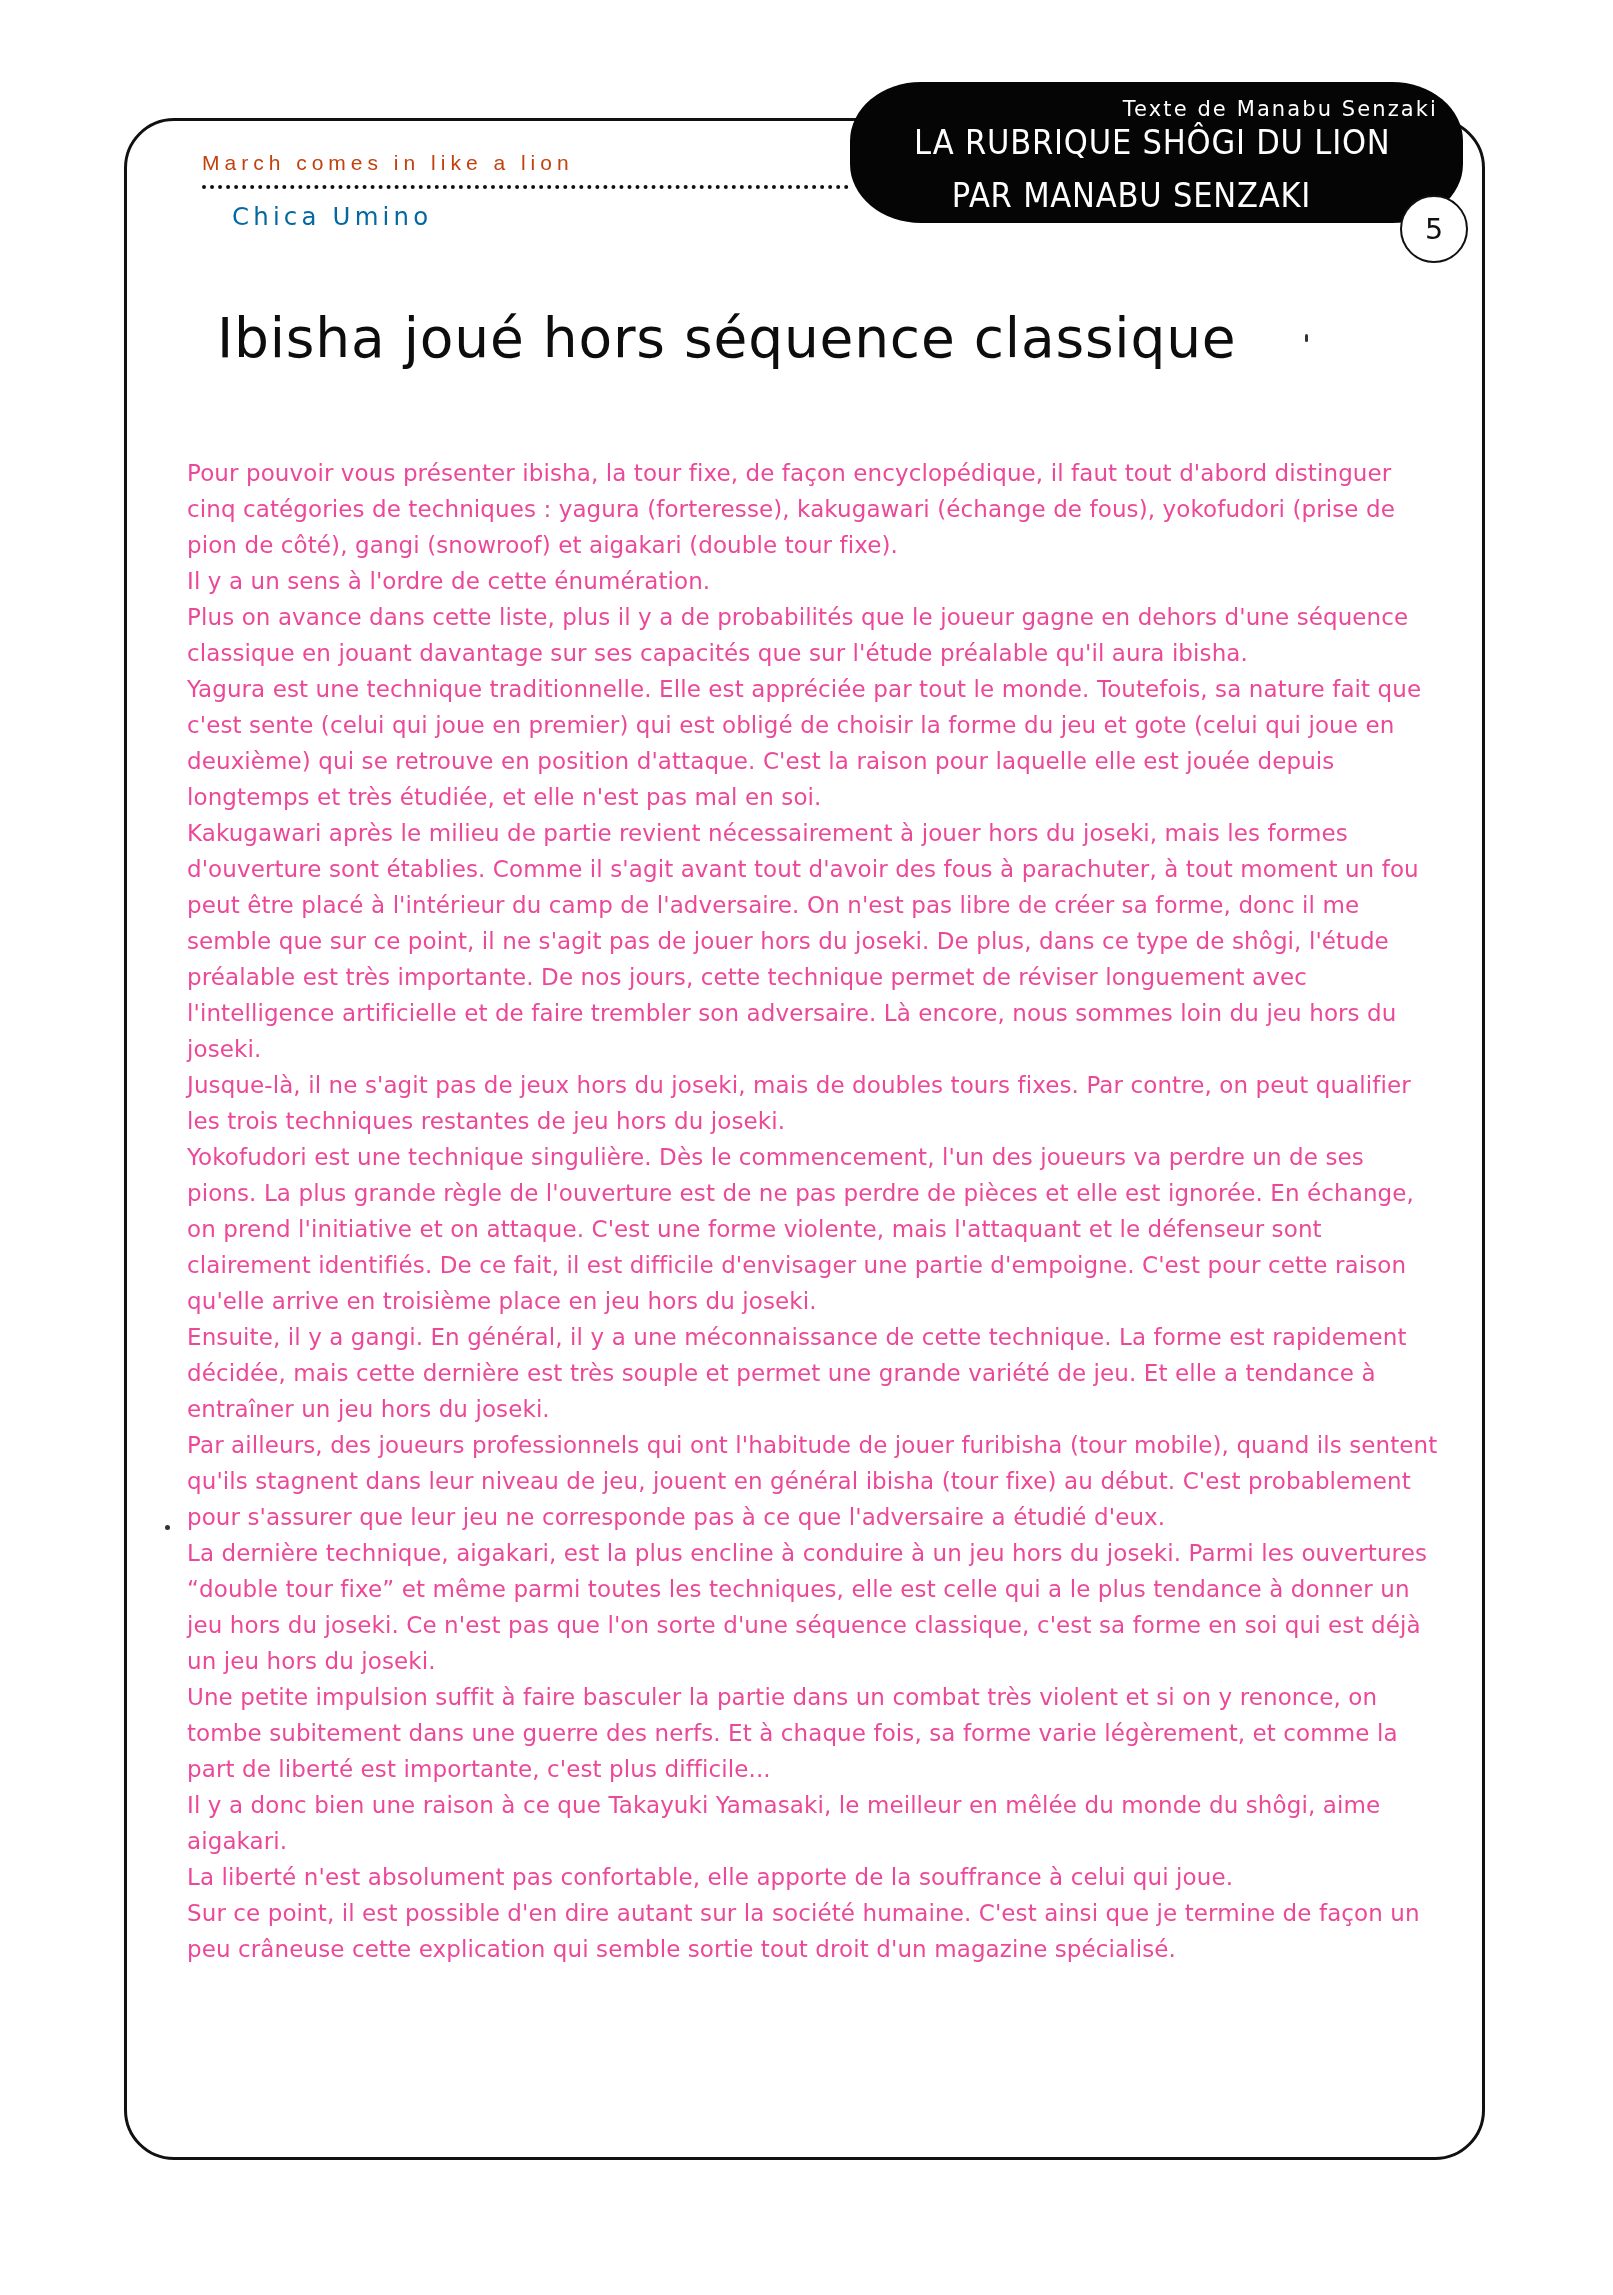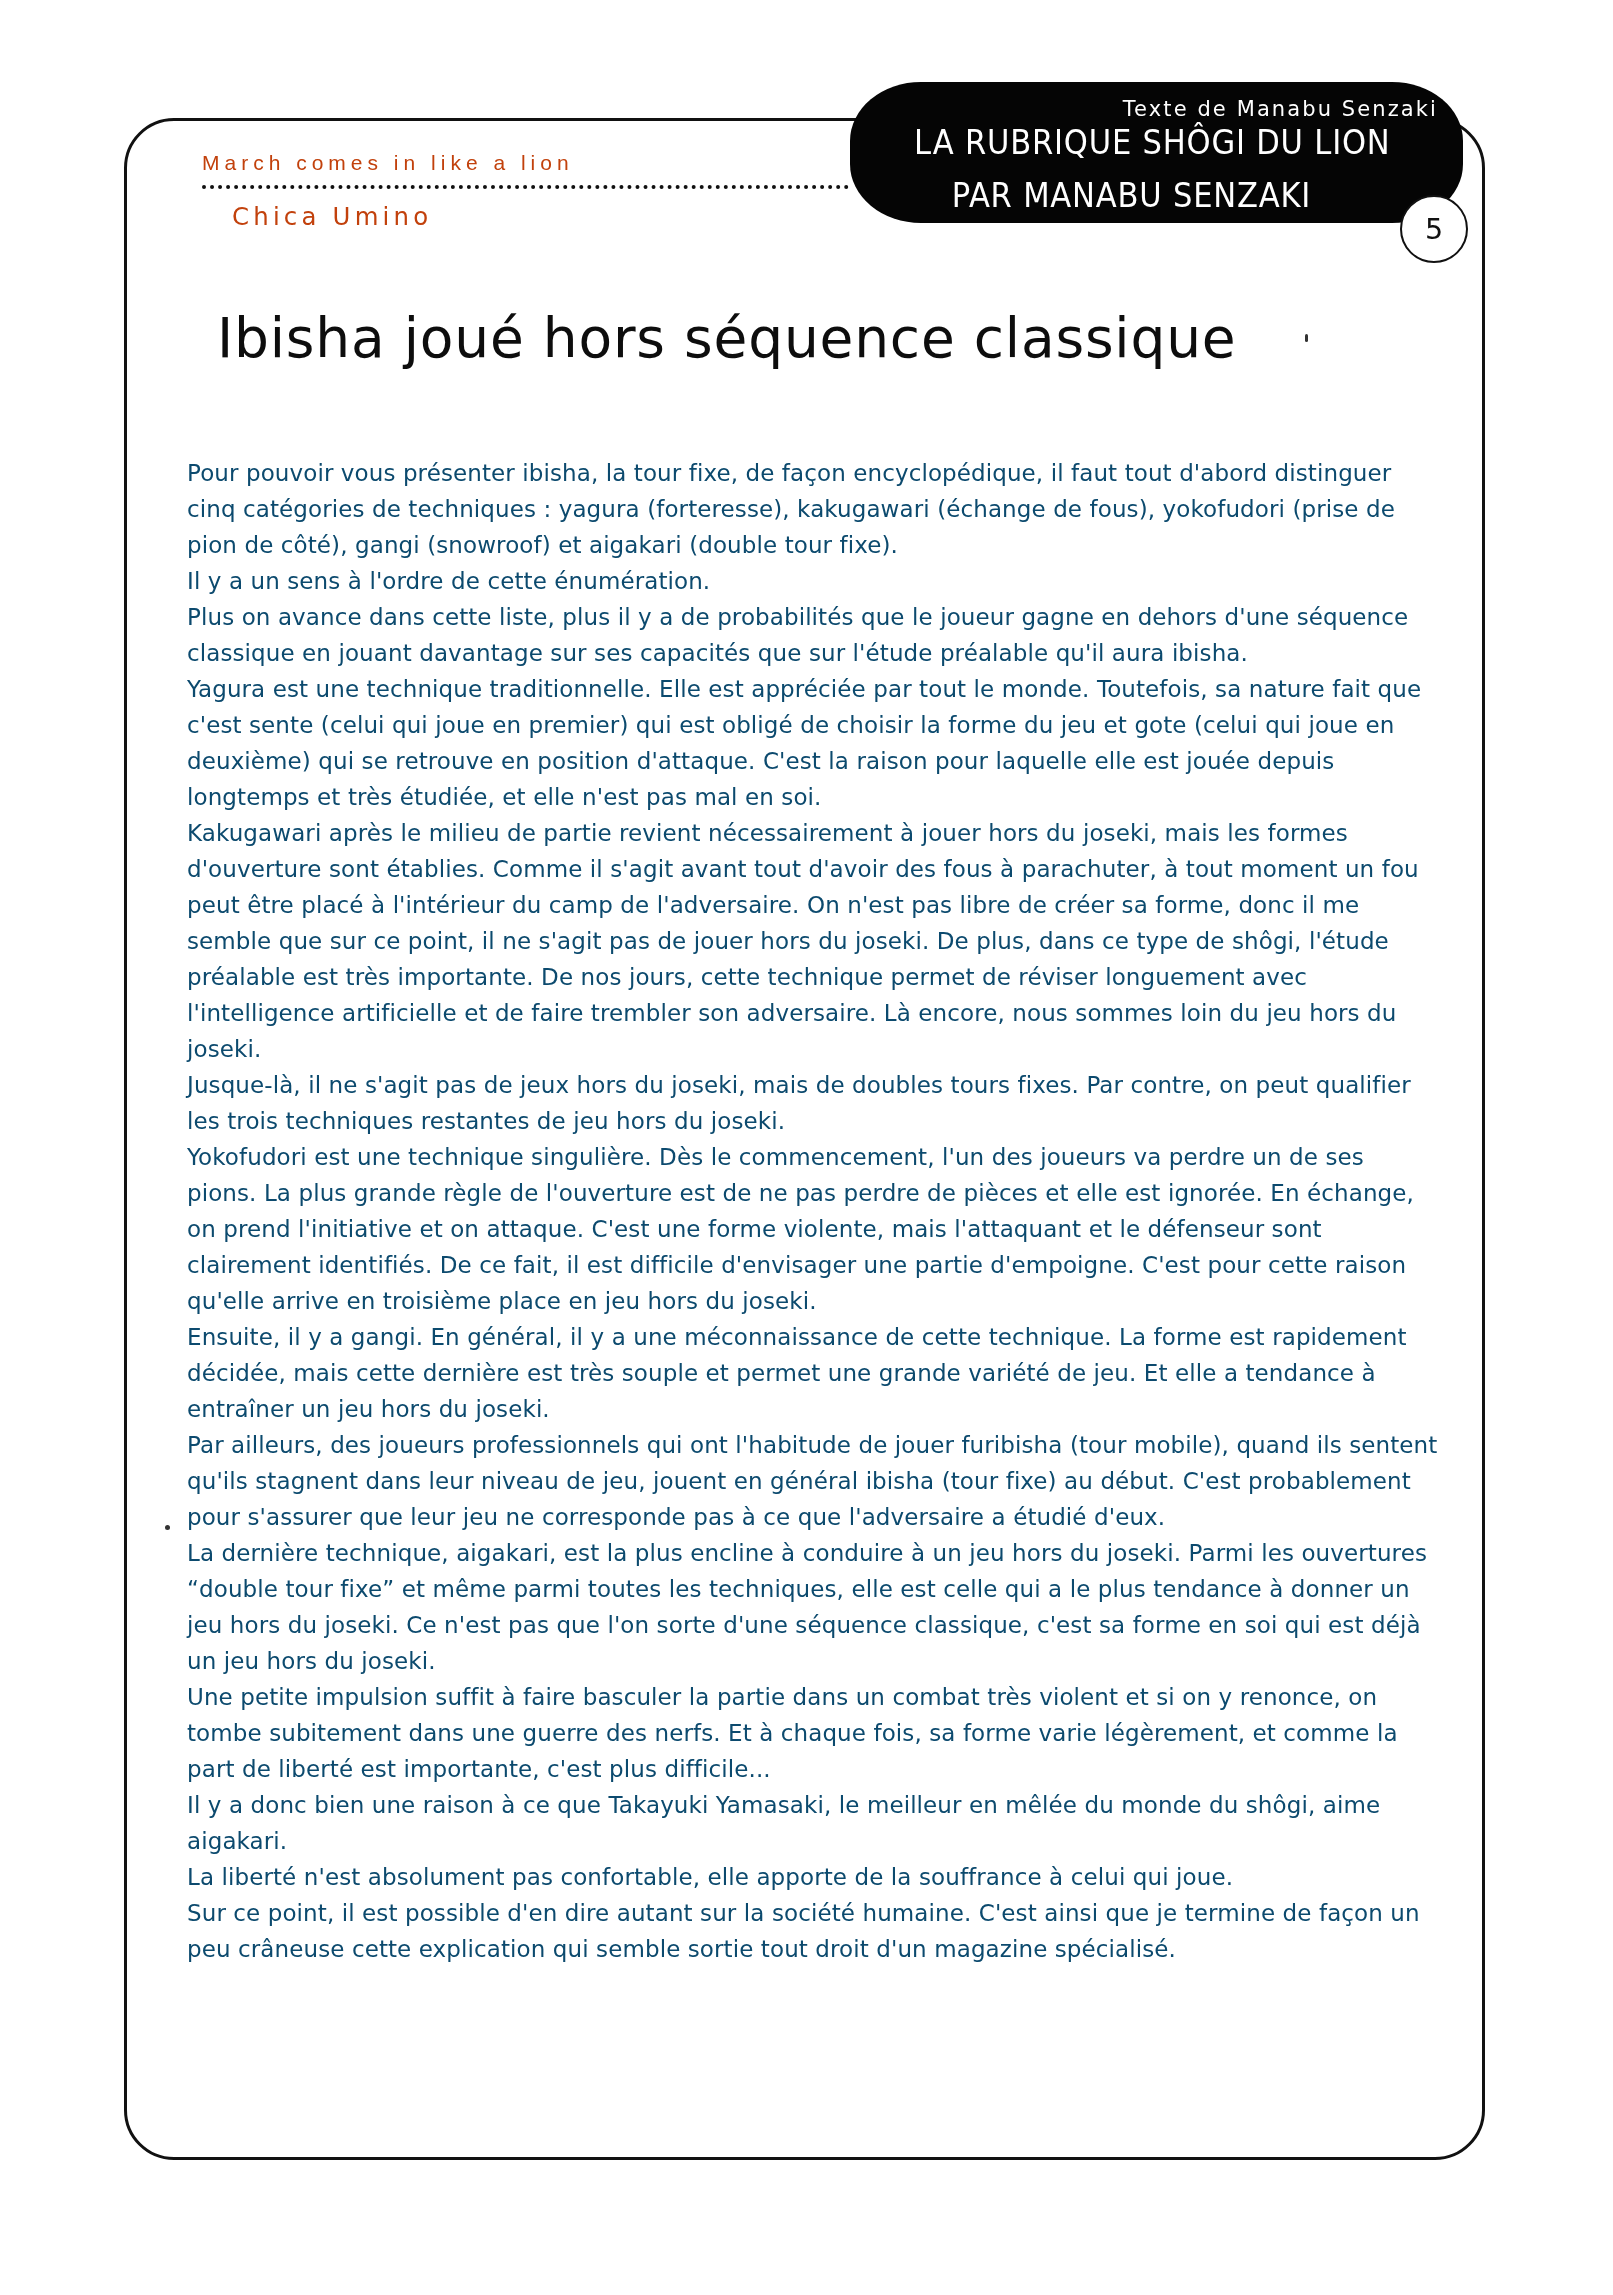--- a/index.html
+++ b/index.html
@@ -44,21 +44,21 @@
   .dotted-rule {
     margin-top: 10px;
     border-top: 4.2px dotted #111;
     width: 647px;
   }
   .series-author {
     margin-top: 13.4px;
     margin-left: 30px;
     font-size: 24.4px;
     letter-spacing: 4.2px;
-    color: #c2410c;
+    color: #0369a1;
   }
 
   
   .banner {
     position: absolute;
     left: 850px;
     top: 82px;
     width: 613px;
     height: 141px;
     background: #050505;
@@ -115,21 +115,21 @@
     white-space: nowrap;
   }
 
   .article-body {
     position: absolute;
     left: 187px;
     top: 455px;
     width: 1252px;
     font-size: 23px;
     line-height: 36px;
-    color: #0c4a6e;
+    color: #ec4899;
     font-family: "DejaVu Sans", sans-serif;
     letter-spacing: 0.1px;
     text-align: left;
   }
   .article-body p {
     margin: 0 0 0 0;
   }
 
   
   .speck {

